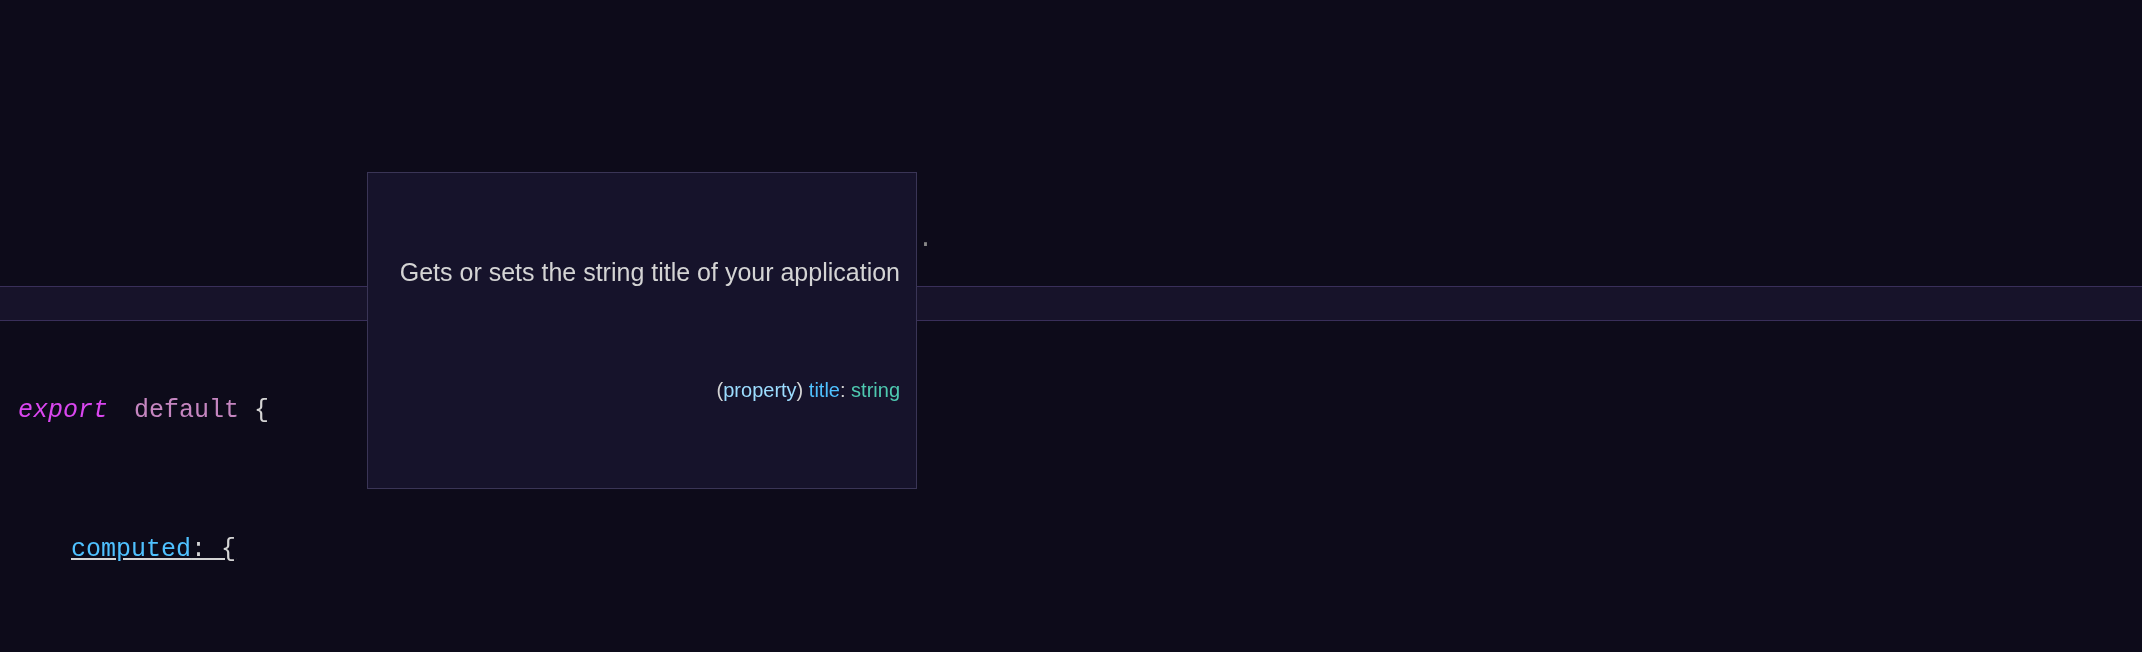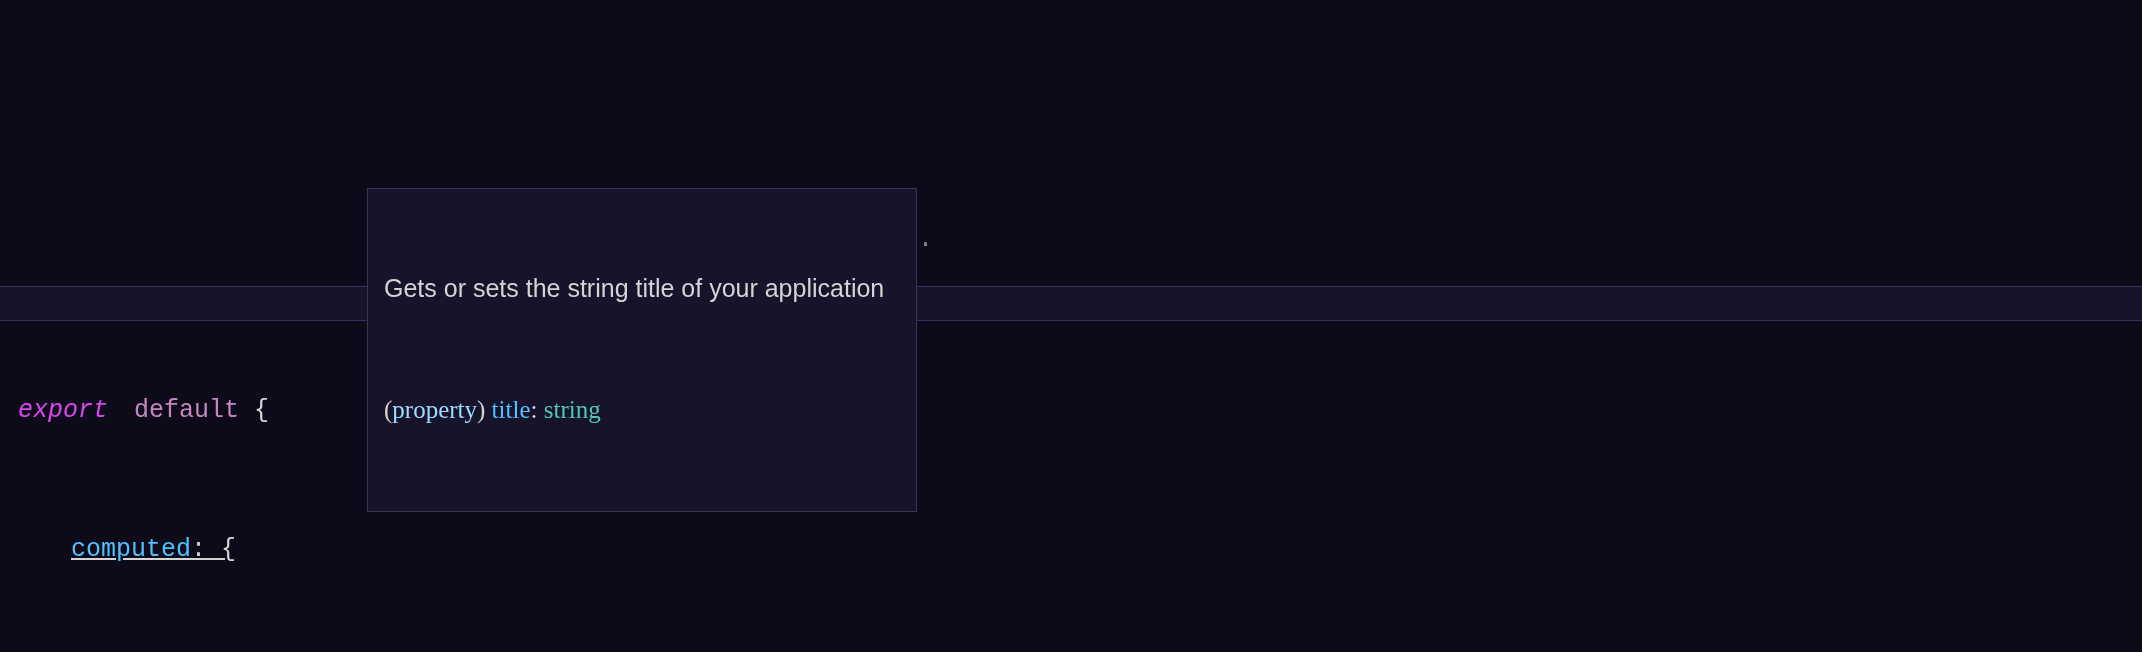--- a/index.html
+++ b/index.html
@@ -40,37 +40,38 @@
       right: 0;
       height: 34.5px;
       background-color: rgba(60, 50, 100, 0.22);
       border-top: 1px solid rgba(120, 100, 180, 0.35);
       border-bottom: 1px solid rgba(120, 100, 180, 0.35);
       z-index: 0;
     }
     
     .tooltip {
       position: absolute;
-      top: 48px;
+      top: 32px;
       left: 367px;
       background-color: #16132b;
       border: 1px solid #3a3556;
       padding: 12px 16px 14px 16px;
       width: 550px;
       z-index: 10;
       font-family: 'Segoe UI', Arial, sans-serif;
+      text-align: right;
     }
     .tooltip-desc {
       color: #d4d4d4;
       font-size: 25px;
       margin-bottom: 16px;
     }
     .tooltip-sig {
-      font-family: Liberation Serif, serif;
-      font-size: 25px;
+      font-family: Liberation Sans, sans-serif;
+      font-size: 20px;
     }
     .tt-paren { color: #d4d4d4; }
     .tt-kind { color: #9cdcfe; }
     .tt-name { color: #4fc1ff; }
     .tt-type { color: #4ec9b0; }
     
     .indent1 { padding-left: 53px; text-decoration: underline; }
     .content { position: relative; z-index: 1; }
   </style>
 </head>

